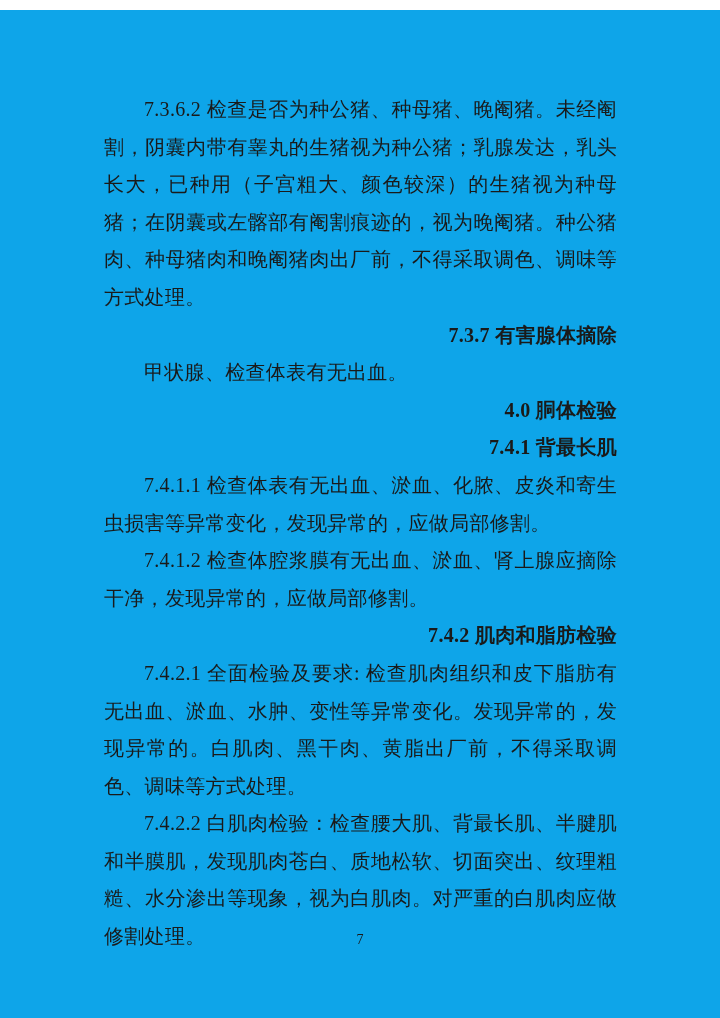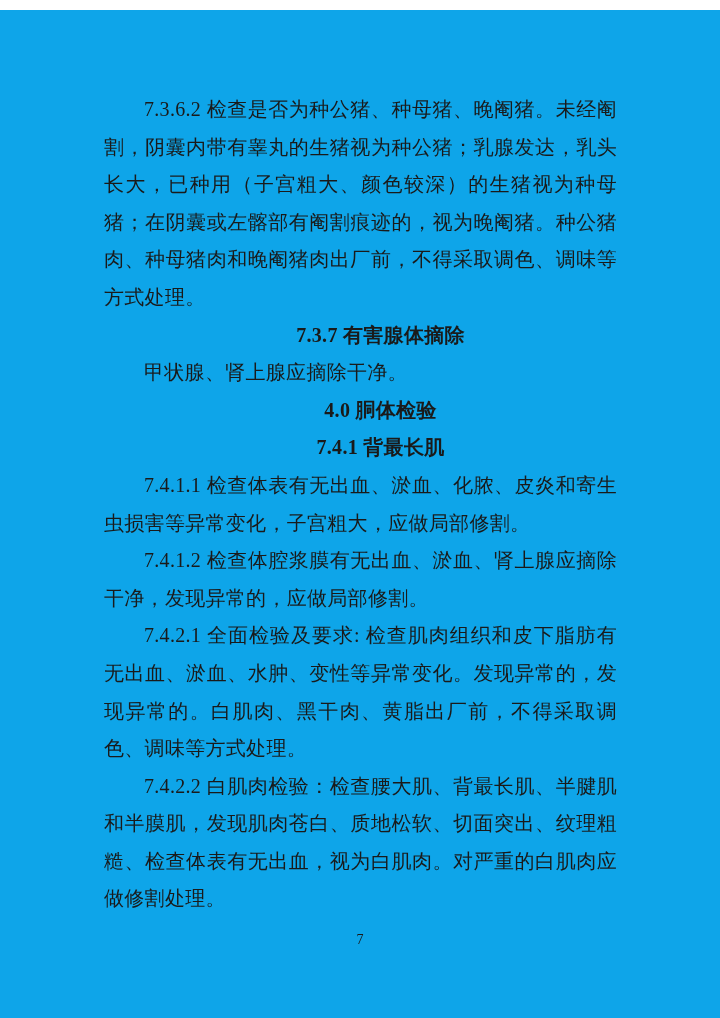--- a/index.html
+++ b/index.html
@@ -36,42 +36,43 @@
     font-size: 20px;
     line-height: 37.6px;
     text-indent: 2em;
     text-align: justify;
     text-justify: inter-ideograph;
     letter-spacing: 0.3px;
     word-break: break-all;
   }
   .content p.heading {
     font-weight: bold;
-    text-align: center;
+    text-align: right;
   }
   .page-footer {
     position: absolute;
     left: 0;
     top: 920px;
     width: 720px;
     text-align: center;
     font-size: 14px;
     line-height: 20px;
     color: #1a1a1a;
   }
 </style>
 </head>
 <body>
 
 <div class="page">
   <div class="content">
     <p class="body">7.3.6.2 检查是否为种公猪、种母猪、晚阉猪。未经阉割，阴囊内带有睾丸的生猪视为种公猪；乳腺发达，乳头长大，已种用（子宫粗大、颜色较深）的生猪视为种母猪；在阴囊或左髂部有阉割痕迹的，视为晚阉猪。种公猪肉、种母猪肉和晚阉猪肉出厂前，不得采取调色、调味等方式处理。</p>
     <p class="heading">7.3.7 有害腺体摘除</p>
-    <p class="body">甲状腺、肾上腺应摘除干净。</p>
+    <p class="body">甲状腺、检查体表有无出血。</p>
     <p class="heading">4.0 胴体检验</p>
     <p class="heading">7.4.1 背最长肌</p>
-    <p class="body">7.4.1.1 检查体表有无出血、淤血、化脓、皮炎和寄生虫损害等异常变化，子宫粗大，应做局部修割。</p>
+    <p class="body">7.4.1.1 检查体表有无出血、淤血、化脓、皮炎和寄生虫损害等异常变化，发现异常的，应做局部修割。</p>
     <p class="body">7.4.1.2 检查体腔浆膜有无出血、淤血、肾上腺应摘除干净，发现异常的，应做局部修割。</p>
+    <p class="heading">7.4.2 肌肉和脂肪检验</p>
     <p class="body">7.4.2.1 全面检验及要求: 检查肌肉组织和皮下脂肪有无出血、淤血、水肿、变性等异常变化。发现异常的，发现异常的。白肌肉、黑干肉、黄脂出厂前，不得采取调色、调味等方式处理。</p>
-    <p class="body">7.4.2.2 白肌肉检验：检查腰大肌、背最长肌、半腱肌和半膜肌，发现肌肉苍白、质地松软、切面突出、纹理粗糙、检查体表有无出血，视为白肌肉。对严重的白肌肉应做修割处理。</p>
+    <p class="body">7.4.2.2 白肌肉检验：检查腰大肌、背最长肌、半腱肌和半膜肌，发现肌肉苍白、质地松软、切面突出、纹理粗糙、水分渗出等现象，视为白肌肉。对严重的白肌肉应做修割处理。</p>
   </div>
   <div class="page-footer">7</div>
 </div>
 
 </body></html>

